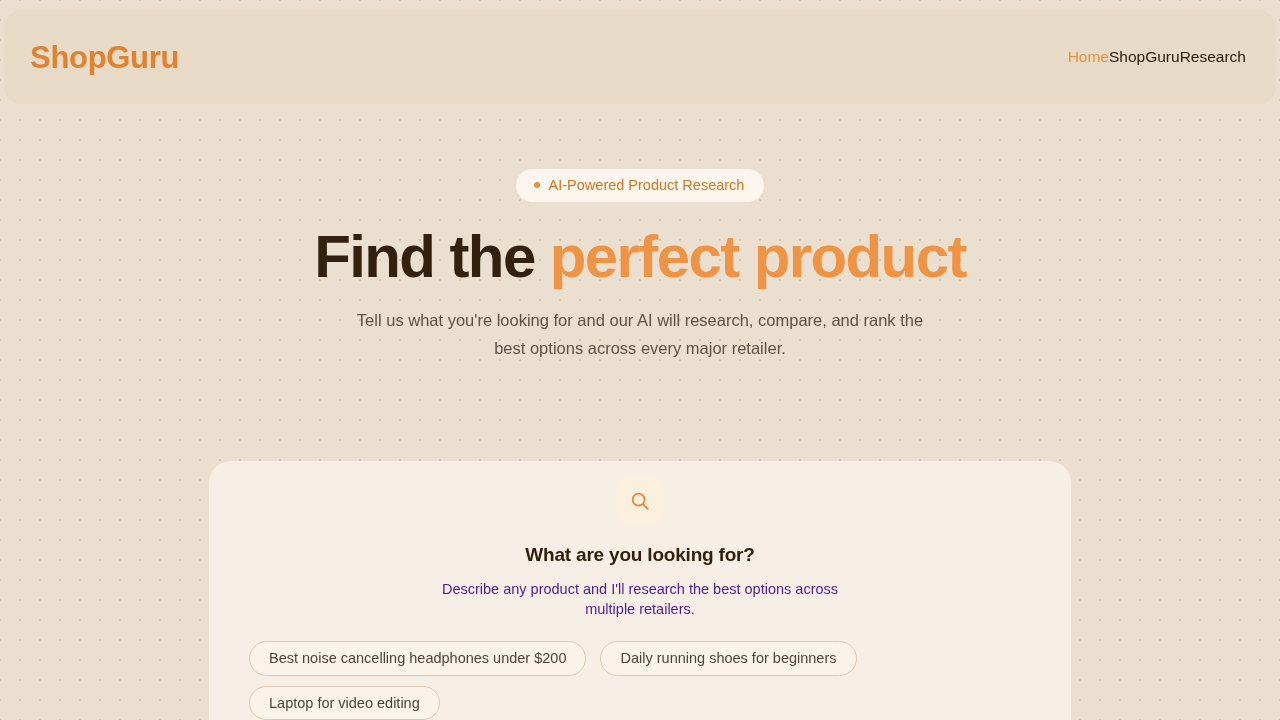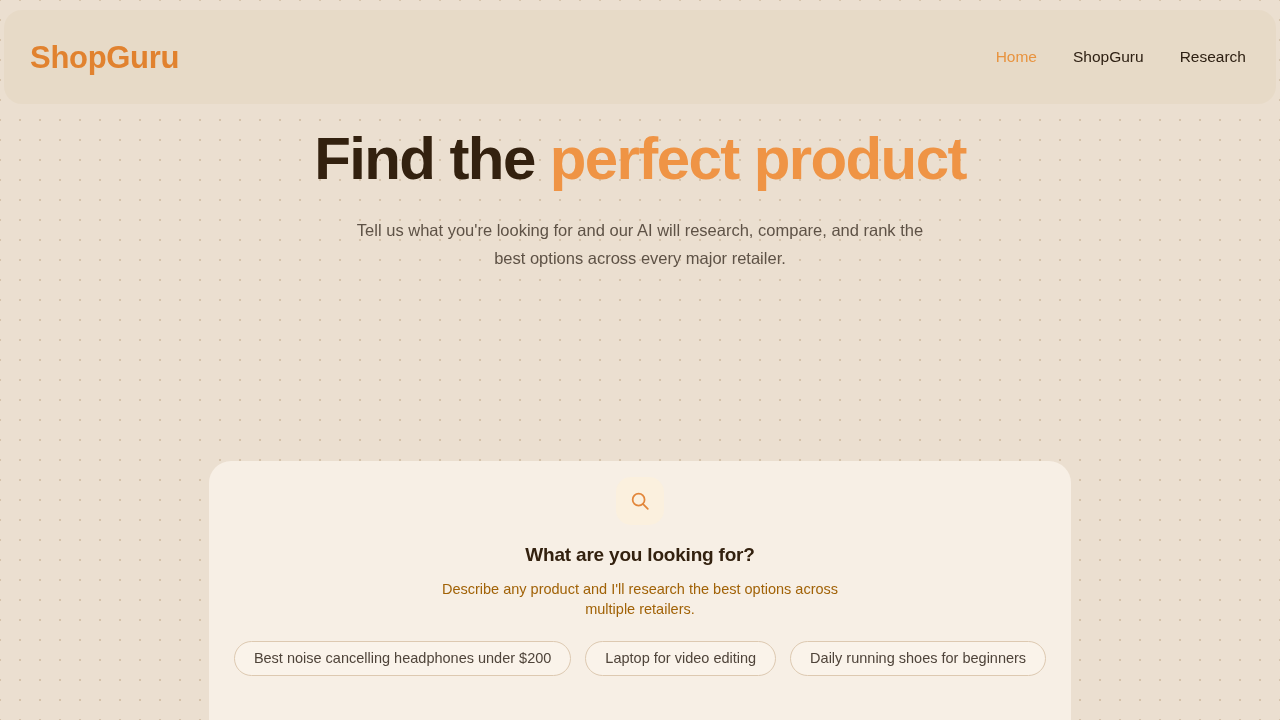--- a/index.html
+++ b/index.html
@@ -38,21 +38,20 @@
     font-size: 31px;
     font-weight: bold;
     color: #e1822f;
     letter-spacing: -0.3px;
     line-height: 1;
   }
 
   .nav {
     display: flex;
     align-items: center;
-    gap: 36px;
     padding-right: 6px;
   }
 
   .nav-link {
     font-size: 15.5px;
     color: #2e2013;
     text-decoration: none;
     line-height: 1;
   }
   .nav-link.active { color: #e8933f; }
@@ -93,21 +92,21 @@
     margin-top: 24px;
     font-size: 60px;
     line-height: 62px;
     font-weight: bold;
     color: #33210f;
     letter-spacing: -1.6px;
   }
   .headline .accent { color: #ef9445; }
 
   .subtitle {
-    margin: 26px auto 0;
+    margin: 18px auto 0;
     width: 600px;
     font-size: 16.5px;
     line-height: 28px;
     color: #5e5246;
   }
 
   
   .search-card {
     position: absolute;
     left: 209px;
@@ -138,30 +137,29 @@
     color: #33210f;
     letter-spacing: -0.2px;
     line-height: 1;
   }
 
   .card-sub {
     margin: 15px auto 0;
     width: 400px;
     font-size: 14.5px;
     line-height: 20px;
-    color: #a16207;
+    color: #4c1d95;
   }
 
   .chips {
     margin-top: 22px;
     display: flex;
     flex-wrap: wrap;
-    justify-content: center;
     gap: 10px 14px;
-    padding: 0 20px;
+    padding: 0 40px;
   }
 
   .chip {
     border: 1px solid #ddc9b1;
     background: #faf3ea;
     border-radius: 999px;
     padding: 9px 19px;
     font-size: 14.5px;
     color: #4f443a;
     line-height: 1;
@@ -177,20 +175,24 @@
   <div class="brand">ShopGuru</div>
   <nav class="nav">
     <a class="nav-link active" href="#">Home</a>
     <a class="nav-link" href="#">ShopGuru</a>
     <a class="nav-link" href="#">Research</a>
   </nav>
 </div>
 
 <div class="hero">
 
+  <div class="badge">
+    <span class="badge-dot"></span>
+    <span class="badge-text">AI-Powered Product Research</span>
+  </div>
 
   <h1 class="headline">
     <span><span>Find the </span><span class="accent">perfect product</span></span><br>
   </h1>
 
   <p class="subtitle">Tell us what you're looking for and our AI will research, compare, and rank the best options across every major retailer.</p>
 </div>
 
 <div class="search-card">
 
@@ -199,16 +201,16 @@
       <circle cx="10.5" cy="10.5" r="6.5"></circle>
       <line x1="15.4" y1="15.4" x2="20.5" y2="20.5"></line>
     </svg>
   </div>
 
   <div class="card-title">What are you looking for?</div>
   <p class="card-sub">Describe any product and I'll research the best options across multiple retailers.</p>
 
   <div class="chips">
     <button class="chip">Best noise cancelling headphones under $200</button>
+    <button class="chip">Daily running shoes for beginners</button>
     <button class="chip">Laptop for video editing</button>
-    <button class="chip">Daily running shoes for beginners</button>
   </div>
 </div>
 
 </body></html>

